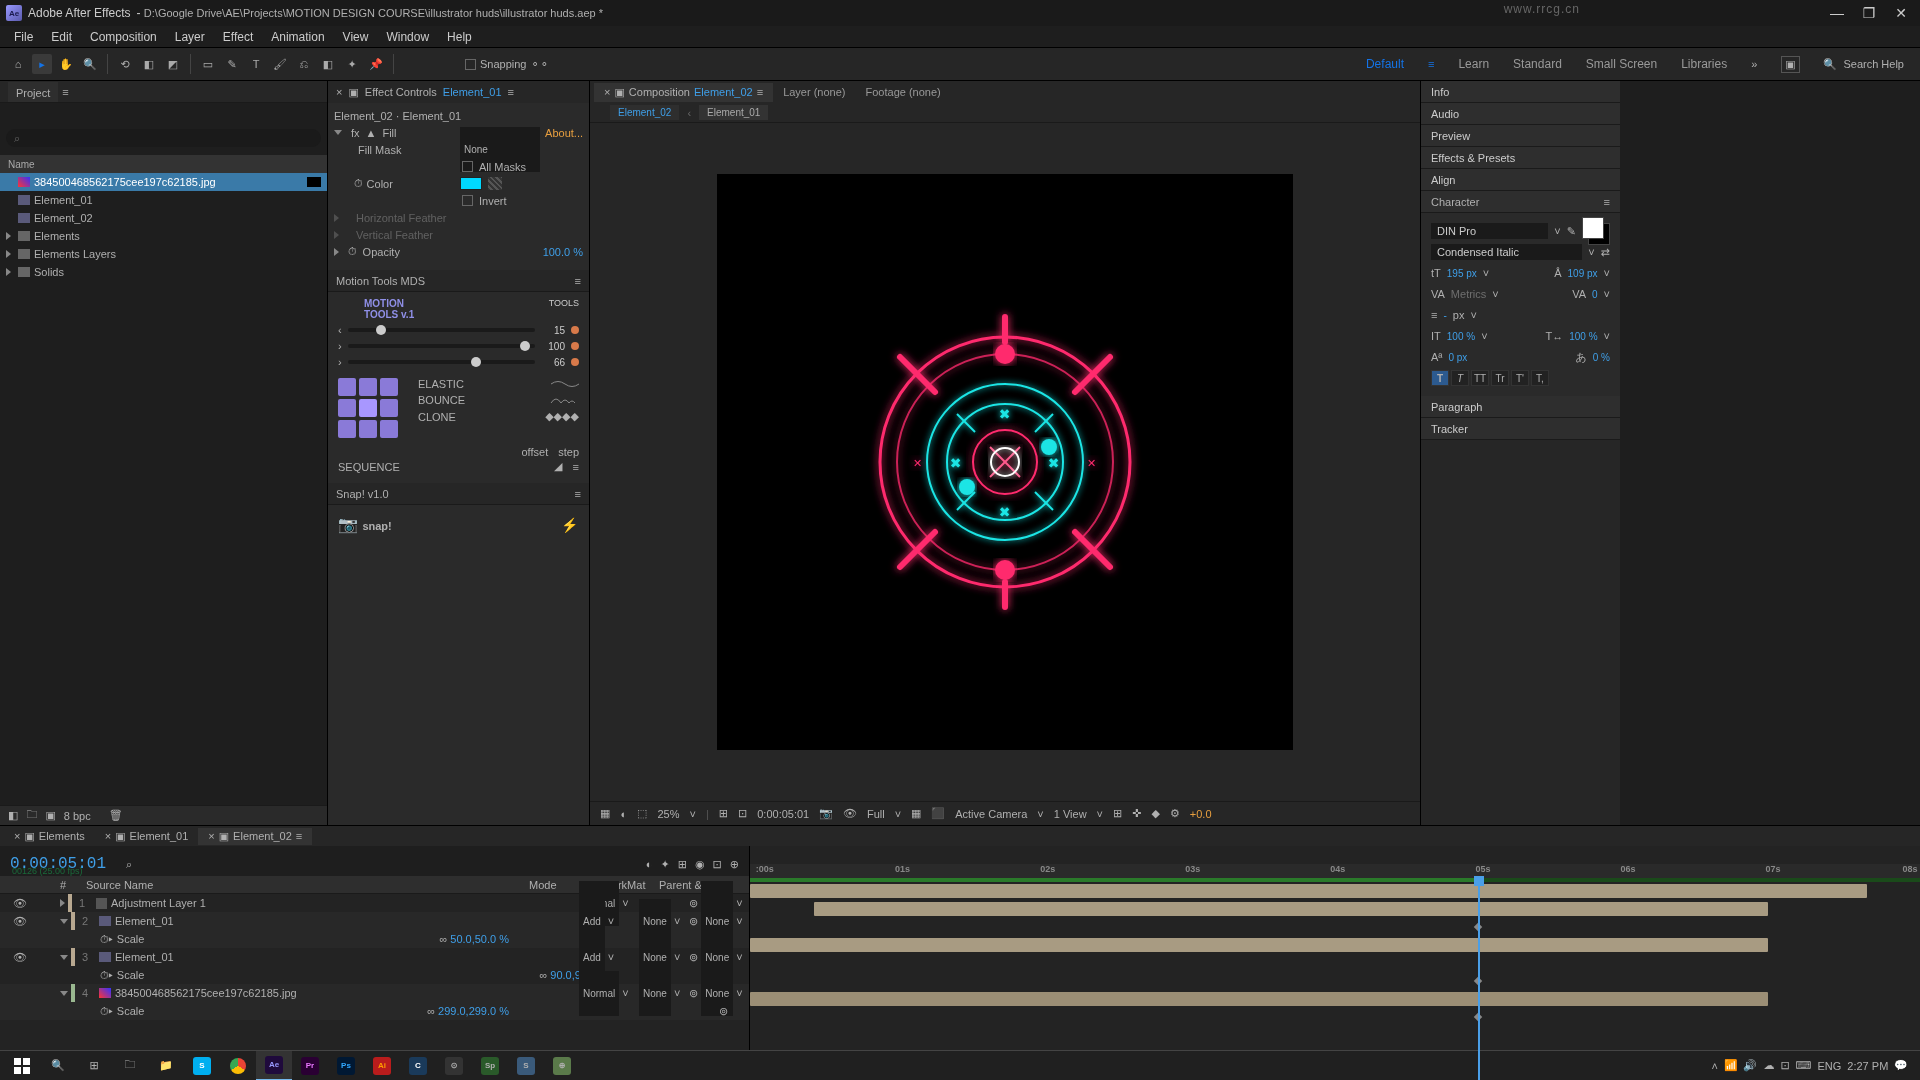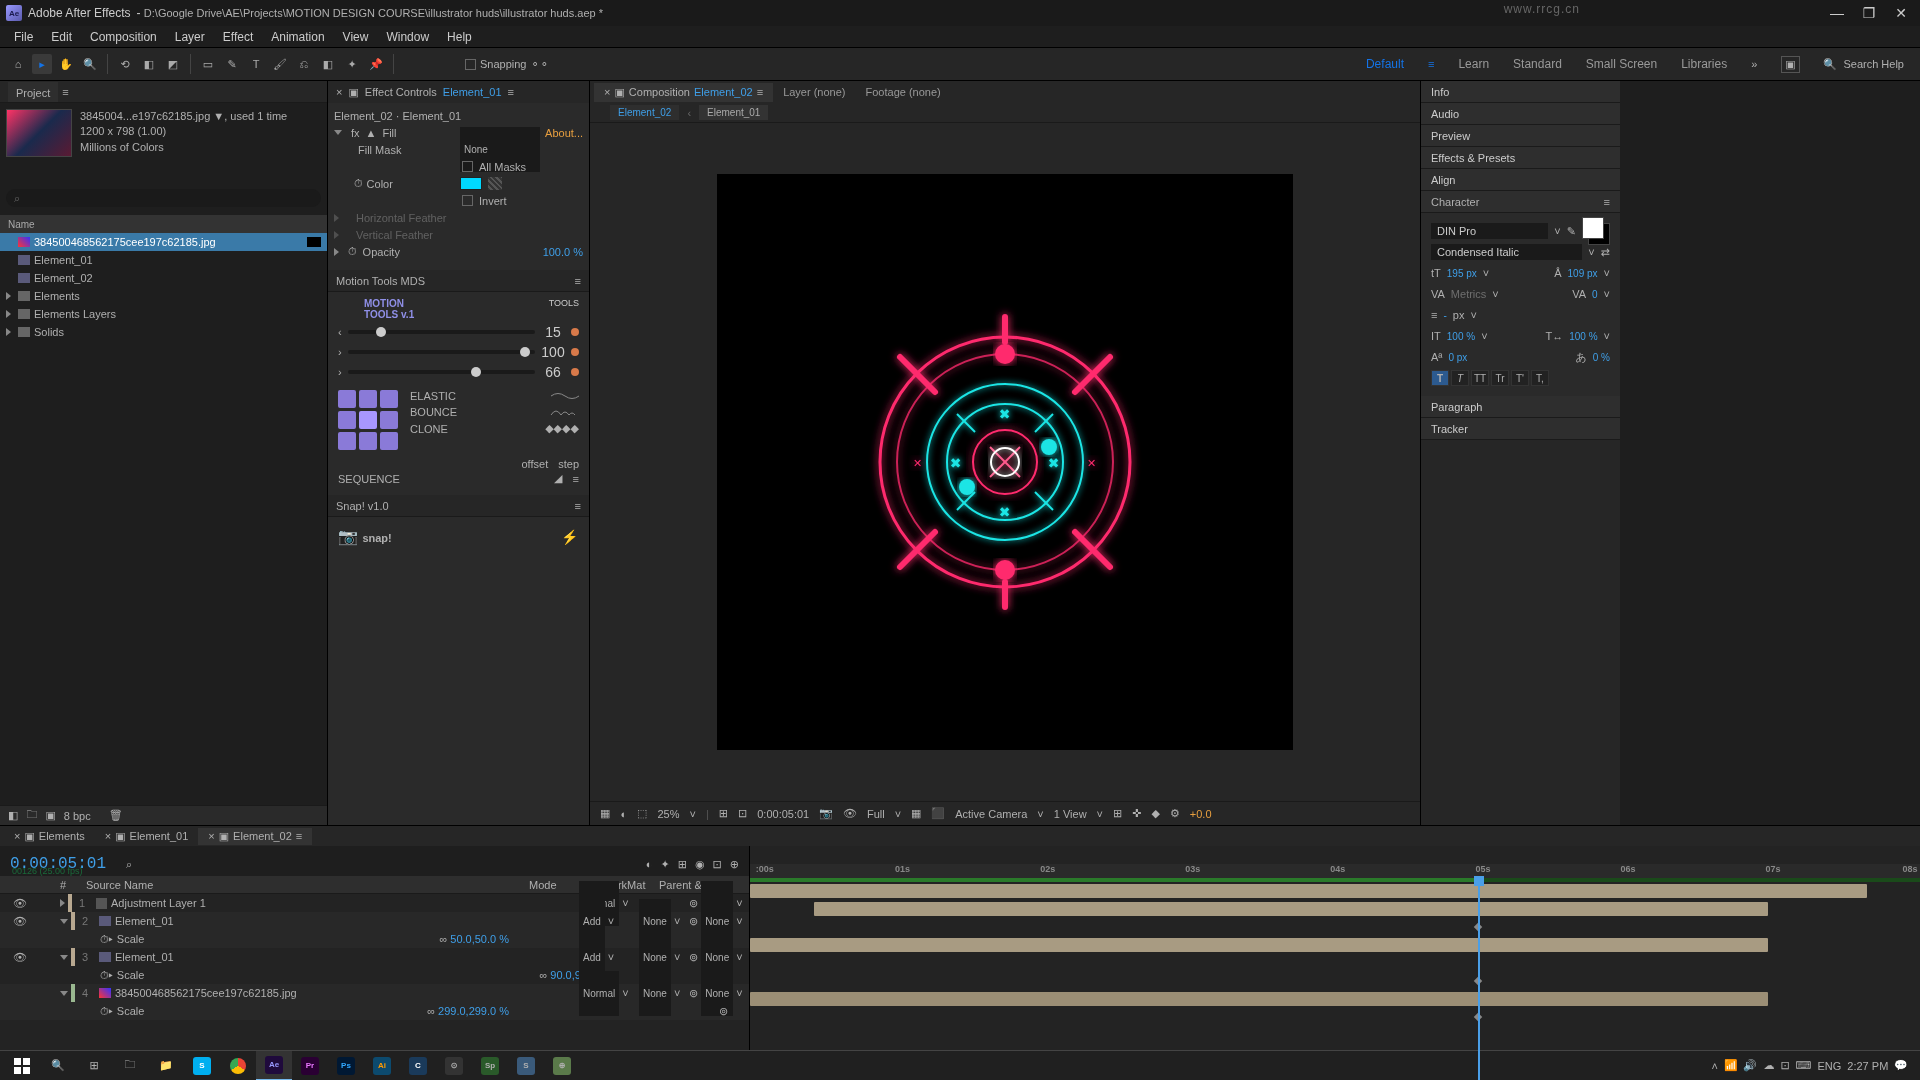--- a/index.html
+++ b/index.html
@@ -49,21 +49,21 @@
 .ec-val { color: #3f9fe8; }
 .ec-link { color: #e89f3f; }
 .checkbox { width: 11px; height: 11px; border: 1px solid #666; display: inline-block; }
 .color-swatch { width: 22px; height: 13px; background: #00d8ff; border: 1px solid #222; }
 .swatch-alt { width: 14px; height: 13px; background: repeating-linear-gradient(45deg,#333,#333 2px,#555 2px,#555 4px); }
 .mt-panel { background: #2a2a2a; padding: 6px 10px; }
 .mt-title { font-size: 10px; color: #9090e8; font-weight: bold; line-height: 1.1; margin-left: 26px; }
 .mt-slider-row { display: flex; align-items: center; gap: 6px; margin: 4px 0; }
 .mt-slider { flex: 1; height: 4px; background: #1a1a1a; position: relative; border-radius: 2px; }
 .mt-knob { width: 10px; height: 10px; background: #ccc; border-radius: 50%; position: absolute; top: -3px; }
-.mt-val { width: 24px; text-align: center; color: #ccc; font-size: 14px; }
+.mt-val { width: 24px; text-align: right; color: #ccc; font-size: 10px; }
 .mt-dot { width: 8px; height: 8px; background: #d87a4a; border-radius: 50%; }
 .mt-grid { display: grid; grid-template-columns: repeat(3, 18px); gap: 3px; margin: 4px 0; }
 .mt-cell { width: 18px; height: 18px; background: #8a7ad8; border-radius: 2px; }
 .mt-cell.center { background: #a897ff; }
 .mt-func-row { display: flex; justify-content: space-between; align-items: center; margin: 4px 0; font-size: 9px; color: #aaa; }
 .wave-icon { width: 28px; height: 10px; }
 .comp-tabs { height: 22px; background: #262626; display: flex; align-items: center; gap: 0; padding: 0 4px; }
 .ctab { padding: 3px 10px; font-size: 11px; color: #999; display: flex; align-items: center; gap: 4px; }
 .ctab.active { background: #333; }
 .ctab .blue-link { color: #3f9fe8; }
@@ -199,28 +199,20 @@
   </div>
 </div>
 
 <div class="main-area">
 
   <div class="left-col">
     <div class="panel-header">
       <span class="panel-tab active">Project</span>
       <span style="margin-left:4px">≡</span>
     </div>
-    <div class="project-thumb">
-      <div class="thumb-img"></div>
-      <div class="thumb-info">
-        <div><span>3845004...e197c62185.jpg ▼</span><span>, used 1 time</span></div>
-        <div>1200 x 798 (1.00)</div>
-        <div>Millions of Colors</div>
-      </div>
-    </div>
     <div style="height:24px"></div>
     <div class="search-box">⌕</div>
     <div class="proj-list-header">Name</div>
     <div class="proj-row selected">
       <span style="width:8px"></span>
         <span class="img-icon"></span>
       <span>384500468562175cee197c62185.jpg</span>
       <span style="margin-left:auto;background:#000;width:14px;height:10px"></span>
     </div>
     <div class="proj-row">
@@ -346,21 +338,21 @@
           <span class="mt-dot"></span>
         </div>
       <div class="mt-slider-row">
           <span>›</span>
           <div class="mt-slider">
             <div class="mt-knob" style="left:66%"></div>
           </div>
           <span class="mt-val">66</span>
           <span class="mt-dot"></span>
         </div>
-      <div style="display:flex;gap:12px;align-items:flex-start;margin-top:6px">
+      <div style="display:flex;gap:20px;align-items:flex-start;margin-top:6px">
         <div class="mt-grid">
           <div class="mt-cell"></div>
             <div class="mt-cell"></div>
             <div class="mt-cell"></div>
           <div class="mt-cell"></div>
             <div class="mt-cell center"></div>
             <div class="mt-cell"></div>
           <div class="mt-cell"></div>
             <div class="mt-cell"></div>
             <div class="mt-cell"></div>
@@ -787,21 +779,21 @@
     <div class="tb-item active">
         <span class="tb-app" style="background:#1f0a3c;color:#9999ff">Ae</span>
       </div>
     <div class="tb-item">
         <span class="tb-app" style="background:#2a0033;color:#ea77ff">Pr</span>
       </div>
     <div class="tb-item">
         <span class="tb-app" style="background:#001833;color:#31a8ff">Ps</span>
       </div>
     <div class="tb-item">
-        <span class="tb-app" style="background:#0c4a6e;color:#ff9a00">Ai</span>
+        <span class="tb-app" style="background:#b91c1c;color:#ff9a00">Ai</span>
       </div>
     <div class="tb-item">
         <span class="tb-app" style="background:#1a3a5a;color:#fff">C</span>
       </div>
     <div class="tb-item">
         <span class="tb-app" style="background:#333">⊙</span>
       </div>
     <div class="tb-item">
         <span class="tb-app" style="background:#2a5a2a">Sp</span>
       </div>

